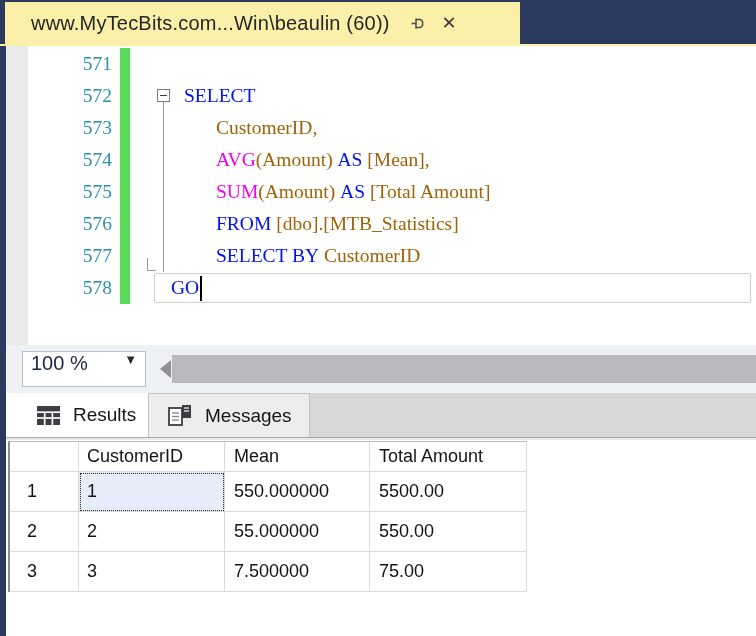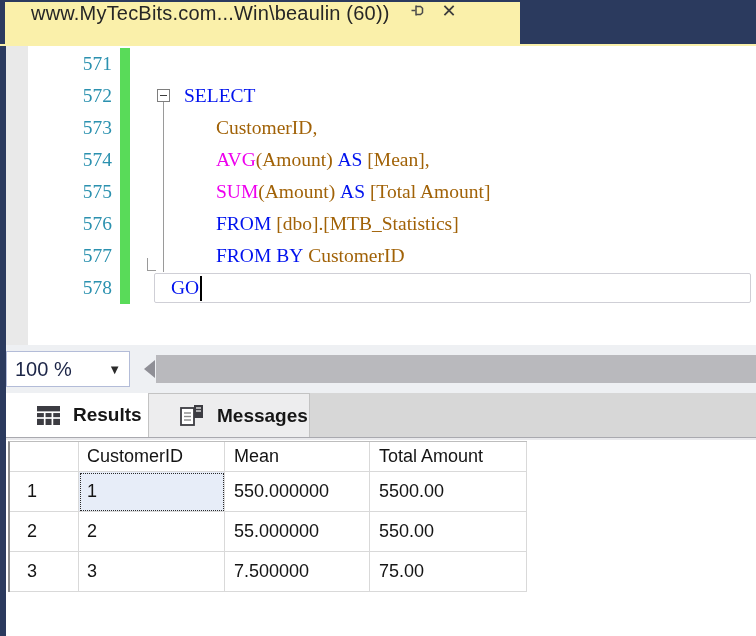--- a/index.html
+++ b/index.html
@@ -12,21 +12,21 @@
 
   
   .tabbar{
     position:absolute;left:0;top:0;width:756px;height:44px;
     background:var(--navy,#2b3a5e);
     border-bottom:2px solid var(--tabyellow,#faf0aa);
   }
   .doc-tab{
     position:absolute;left:5px;top:2px;height:42px;width:515px;
     background:var(--tabyellow,#faf0aa);
-    display:flex;align-items:flex-start;box-sizing:border-box;
+    display:flex;align-items:center;box-sizing:border-box;
     padding:0 12px 0 26px;cursor:default;
   }
   .doc-title{font-size:20px;color:#262626;white-space:nowrap;letter-spacing:0.2px;}
   .pin{margin-left:20px;display:flex;align-items:center;}
   .closex{margin-left:16px;font-size:18px;color:#3d3d3d;line-height:1;}
 
   
   .leftstrip{position:absolute;left:0;top:46px;width:6px;height:590px;background:var(--navy,#2b3a5e);}
 
   
@@ -63,45 +63,45 @@
     border:1px solid #cfcfd6;border-radius:2px;padding-left:16px;background:#fff;
   }
   .caret{width:2px;height:25px;background:#000;margin-left:1px;flex:none;}
 
   
   .bottombar{
     position:absolute;left:6px;top:345px;width:750px;height:48px;
     background:#eef0f3;display:flex;align-items:center;
   }
   .zoom-combo{
-    margin-left:0;width:124px;height:36px;background:#ffffff;
+    margin-left:16px;width:124px;height:36px;background:#ffffff;
     border:1px solid #b3bcd8;box-sizing:border-box;
-    display:flex;align-items:center;padding:12px 8px;
+    display:flex;align-items:flex-start;padding:0 8px;
   }
   .zoom-combo .zv{font-size:20px;color:#1c2547;flex:1;}
   .zoom-combo .zcaret{font-size:13px;color:#2b2b2b;}
   .hscroll{flex:1;height:48px;display:flex;align-items:center;position:relative;}
   .scroll-left{
     width:0;height:0;margin-left:14px;
     border-top:9px solid transparent;border-bottom:9px solid transparent;
     border-right:11px solid #8f8f96;
   }
   .thumb{position:absolute;left:26px;right:0;top:10px;height:28px;background:#b9b9bd;}
 
   
   .rtabbar{
     position:absolute;left:6px;top:393px;width:750px;height:44px;
     background:#d7d7d7;display:flex;align-items:flex-end;
   }
   .rtab{
-    height:44px;display:flex;align-items:center;box-sizing:border-box;cursor:default;font-weight:bold;
+    height:44px;display:flex;align-items:center;box-sizing:border-box;cursor:default;
   }
   .rtab.active{background:#ffffff;width:142px;padding-left:30px;}
   .rtab.inactive{
-    background:#ededee;width:162px;padding-left:30px;
+    background:#ededee;width:162px;padding-left:18px;
     border:1px solid #c3c3c3;border-bottom:none;
   }
   .rtab .rlabel{font-size:19px;color:#161616;margin-left:12px;}
   .ricon{display:flex;align-items:center;}
 
   
   .rarea{
     position:absolute;left:6px;top:437px;width:750px;height:199px;background:#ffffff;
     border-top:1px solid #a9a9af;box-shadow:inset 0 2px 0 #e9e9ec;
   }
@@ -202,21 +202,21 @@
           </span>
           <span class="code"><span class="ind"></span><span class="tok tok-kw">FROM</span><span class="tok tok-id"> [dbo].[MTB_Statistics]</span></span>
         </div>
         <div class="code-line">
           <span class="ln">577</span>
           <span class="chg"></span>
           <span class="gap"></span>
           <span class="outline">
             <span class="o-line"></span>
           </span>
-          <span class="code"><span class="ind"></span><span class="tok tok-kw">FROM BY</span><span class="tok tok-id"> CustomerID</span></span>
+          <span class="code"><span class="ind"></span><span class="tok tok-kw">SELECT BY</span><span class="tok tok-id"> CustomerID</span></span>
         </div>
         <div class="code-line">
           <span class="ln">578</span>
           <span class="chg"></span>
           <span class="gap"></span>
           <span class="curbox">
             <span class="tok tok-kw">GO</span>
             <span class="caret"></span>
           </span>
         </div>

